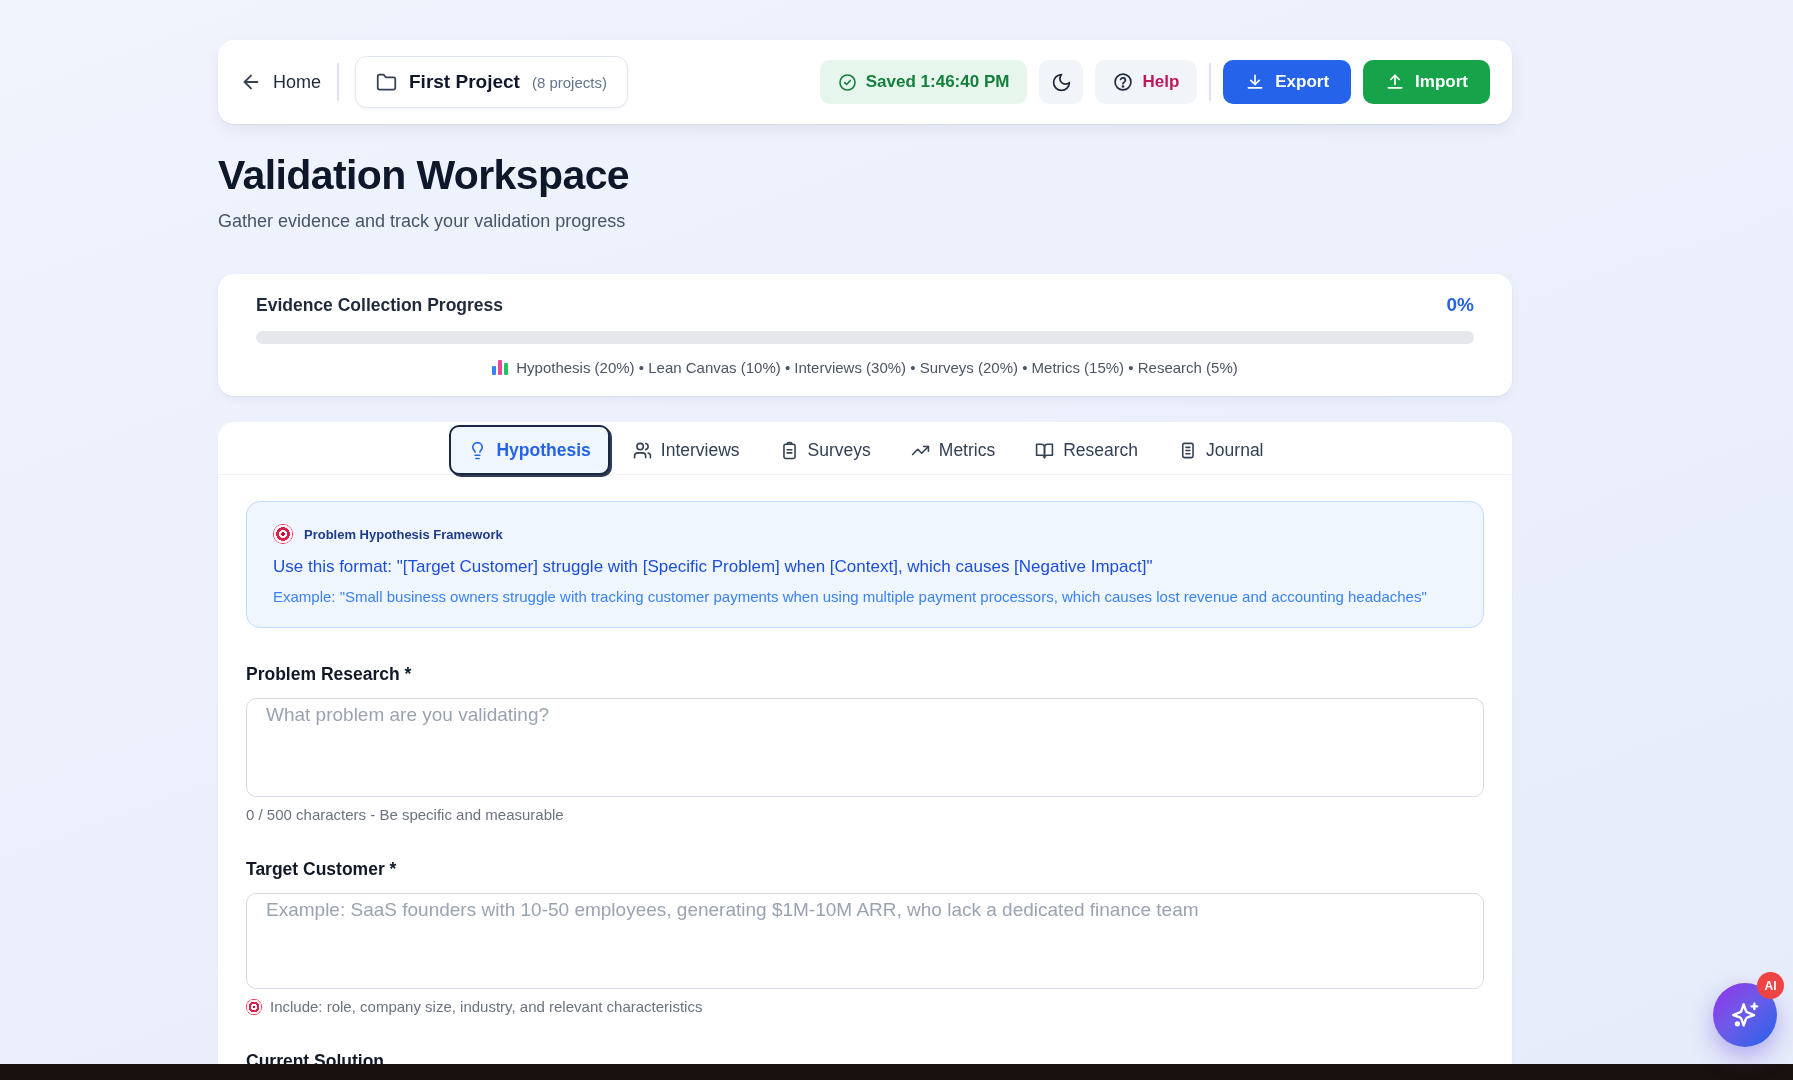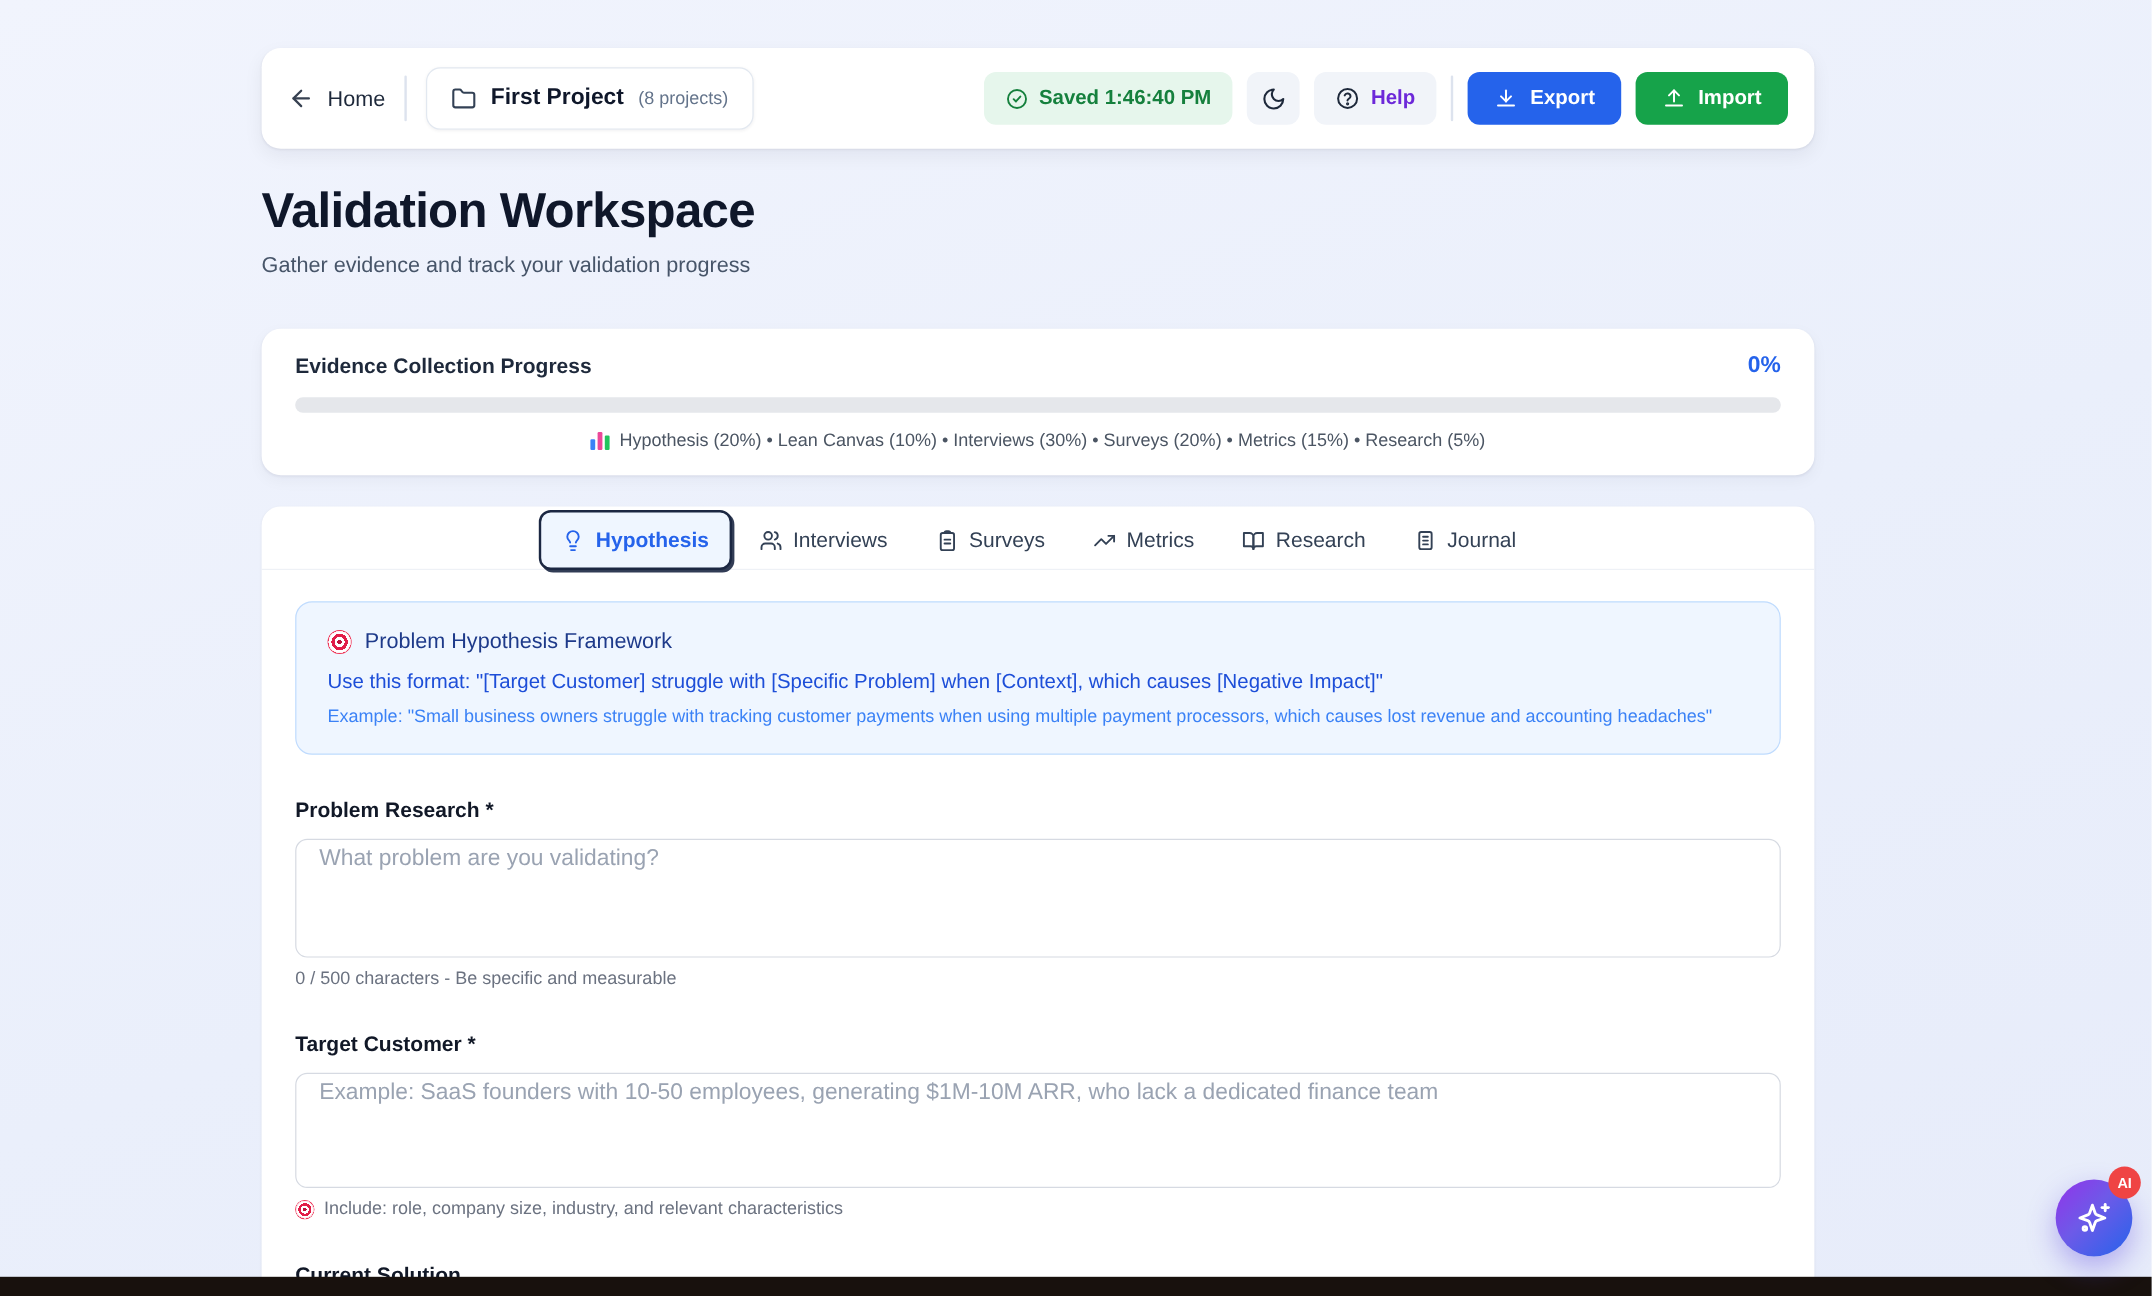--- a/index.html
+++ b/index.html
@@ -28,33 +28,33 @@
     border:1px solid #e2e8f0; border-radius:12px; padding:0 20px; height:52px;
     box-shadow:0 1px 3px rgba(15,23,42,.06); cursor:pointer; }
   .project-name { font-size:19px; font-weight:700; color:#0f172a; }
   .project-count { font-size:15px; color:#64748b; }
   .saved-pill { display:flex; align-items:center; gap:9px; background:#e6f6ec; color:#15803d;
     border-radius:10px; padding:0 18px; height:44px; font-size:17px; font-weight:600; }
   .icon-btn { width:44px; height:44px; border-radius:10px; background:#f1f4f9; border:none;
     display:flex; align-items:center; justify-content:center; cursor:pointer; color:#1e293b; }
   .help-btn { height:44px; border-radius:10px; background:#f1f4f9; border:none; cursor:pointer;
     display:flex; align-items:center; gap:9px; padding:0 18px; font-family:inherit;
-    font-size:17px; font-weight:600; color:#6d28d9; }
+    font-size:17px; font-weight:600; color:#be185d; }
   .btn { height:44px; border-radius:10px; border:none; cursor:pointer; color:#fff;
     display:flex; align-items:center; gap:10px; padding:0 22px; font-family:inherit;
     font-size:17px; font-weight:700; }
   .btn-export { background:#2563eb; }
   .btn-import { background:#16a34a; }
 
   
   .page-title { margin-top:28px; font-size:41px; font-weight:800; color:#0f172a; letter-spacing:-.6px; }
   .page-subtitle { margin-top:12px; font-size:18px; color:#475569; }
 
   
-  .progress-card { margin-top:42px; background:#fff; border-radius:16px; padding:20px 28px;
+  .progress-card { margin-top:42px; background:#fff; border-radius:16px; padding:20px 38px;
     box-shadow:0 1px 2px rgba(15,23,42,.05), 0 4px 12px rgba(15,23,42,.04); }
   .progress-head { display:flex; align-items:center; justify-content:space-between; }
   .progress-title { font-size:17.5px; font-weight:600; color:#1e293b; }
   .progress-percent { font-size:19px; font-weight:800; color:#2563eb; }
   .progress-track { margin-top:15px; height:13px; background:#e5e7eb; border-radius:99px; overflow:hidden; cursor:default; }
   .progress-fill { height:100%; background:#2563eb; border-radius:99px; }
   .progress-breakdown { margin-top:15px; display:flex; justify-content:center; align-items:center;
     gap:8px; font-size:15px; color:#4b5563; }
   .mini-bars { display:inline-flex; align-items:flex-end; gap:2px; height:15px; }
   .mini-bars i { display:block; width:4px; border-radius:1px; }
@@ -71,21 +71,21 @@
     background:transparent; border:none; border-radius:10px; cursor:pointer;
     font-family:inherit; font-size:17.5px; font-weight:500; color:#334155;text-align:center; }
   .tab.active { background:#eff6ff; border:2px solid #1b2742; color:#2563eb; font-weight:600;
     height:50px; margin-top:1px; box-shadow:2px 2px 0 rgba(27,39,66,.9); }
   .tab svg { flex:none; }
 
   .card-body { padding:26px 28px 40px; }
 
   .framework-box { background:#eff6ff; border:1px solid #bfdbfe; border-radius:14px; padding:22px 26px; }
   .framework-title-row { display:flex; align-items:center; gap:11px; }
-  .framework-title { font-size:18px; font-weight:400; color:#1e3a8a; }
+  .framework-title { font-size:13px; font-weight:700; color:#1e3a8a; }
   .framework-format { margin-top:13px; font-size:17px; color:#1d4ed8; }
   .framework-example { margin-top:11px; font-size:15px; color:#3b82f6; }
 
   .target-icon { display:inline-block; width:20px; height:20px; border-radius:50%; flex:none;
     background:radial-gradient(circle at 50% 50%,
       #be123c 0 13%, #ffffff 13% 30%, #e11d48 30% 48%, #ffffff 48% 66%, #f43f5e 66% 100%);
     box-shadow:0 0 0 1px rgba(225,29,72,.25) inset; }
   .target-icon.small { width:16px; height:16px; }
 
   .field-label { margin-top:36px; font-size:17.5px; font-weight:600; color:#111827; }

